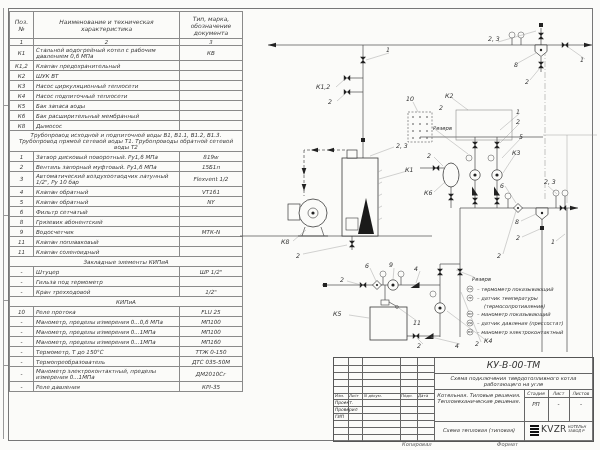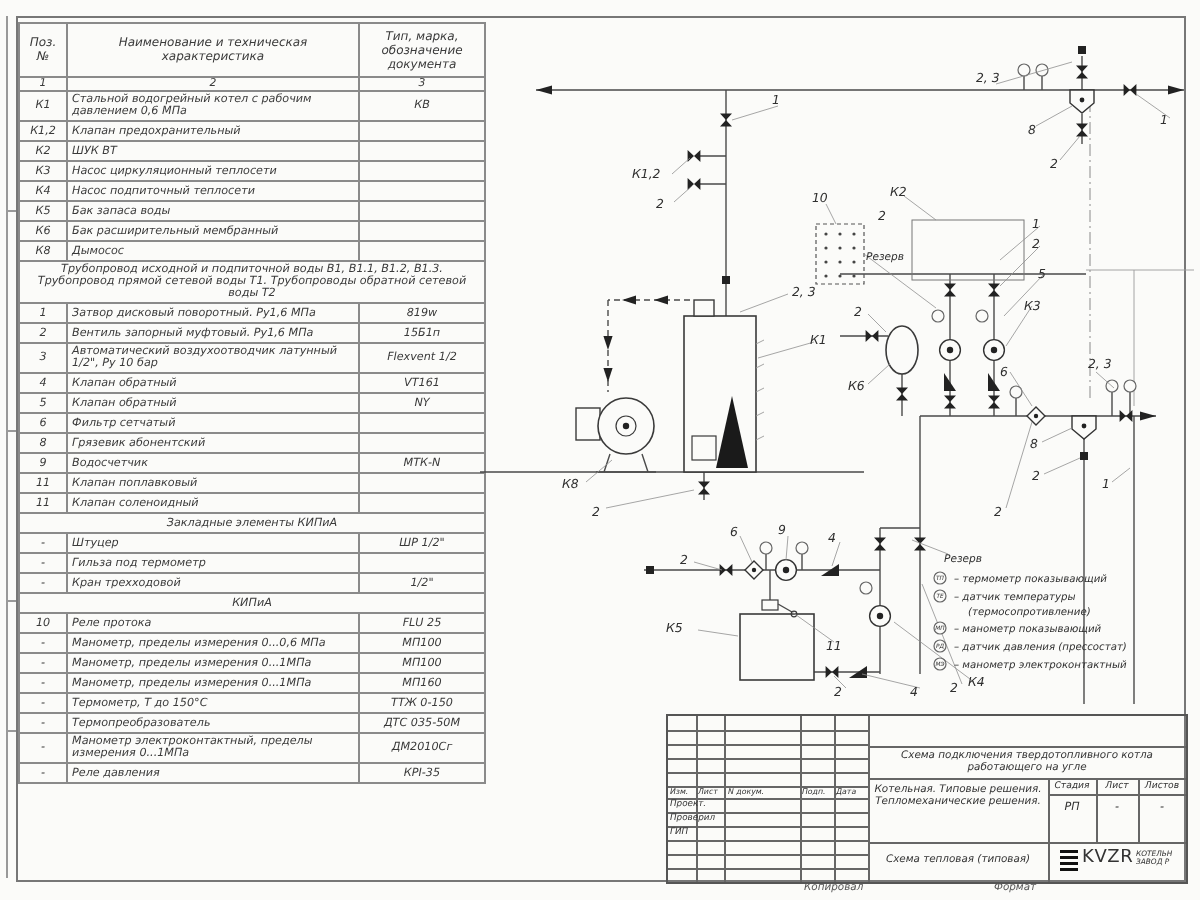--- a/index.html
+++ b/index.html
@@ -470,20 +470,21 @@
 
   <div class="t signhdr" style="left:1px;top:35.2px">Изм.</div>
   <div class="t signhdr" style="left:15px;top:35.2px">Лист</div>
   <div class="t signhdr" style="left:30px;top:35.2px">N докум.</div>
   <div class="t signhdr" style="left:67px;top:35.2px">Подп.</div>
   <div class="t signhdr" style="left:84px;top:35.2px">Дата</div>
   <div class="t signrow" style="left:1px;top:42.3px">Проект.</div>
   <div class="t signrow" style="left:1px;top:49.2px">Проверил</div>
   <div class="t signrow" style="left:1px;top:56.1px">ГИП</div>
 
+  <div class="t docnum">КУ-В-00-ТМ</div>
   <div class="t doctitle">Схема подключения твердотопливного котла работающего на угле</div>
   <div class="t proj">Котельная. Типовые решения. Тепломеханические решения.</div>
   <div class="t shdr" style="left:190px;top:32.5px;width:24px">Стадия</div>
   <div class="t shdr" style="left:214px;top:32.5px;width:21px">Лист</div>
   <div class="t shdr" style="left:235px;top:32.5px;width:24px">Листов</div>
   <div class="t sval" style="left:190px;top:43px;width:24px">РП</div>
   <div class="t sval" style="left:214px;top:43px;width:21px">-</div>
   <div class="t sval" style="left:235px;top:43px;width:24px">-</div>
   <div class="t sheetname">Схема тепловая (типовая)</div>
   <div class="coil"></div>

